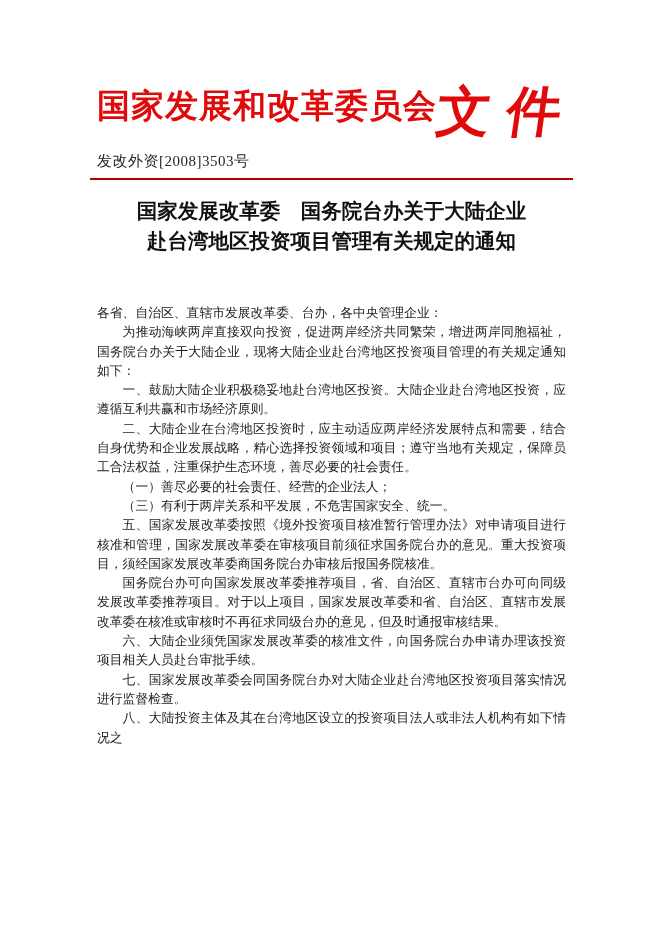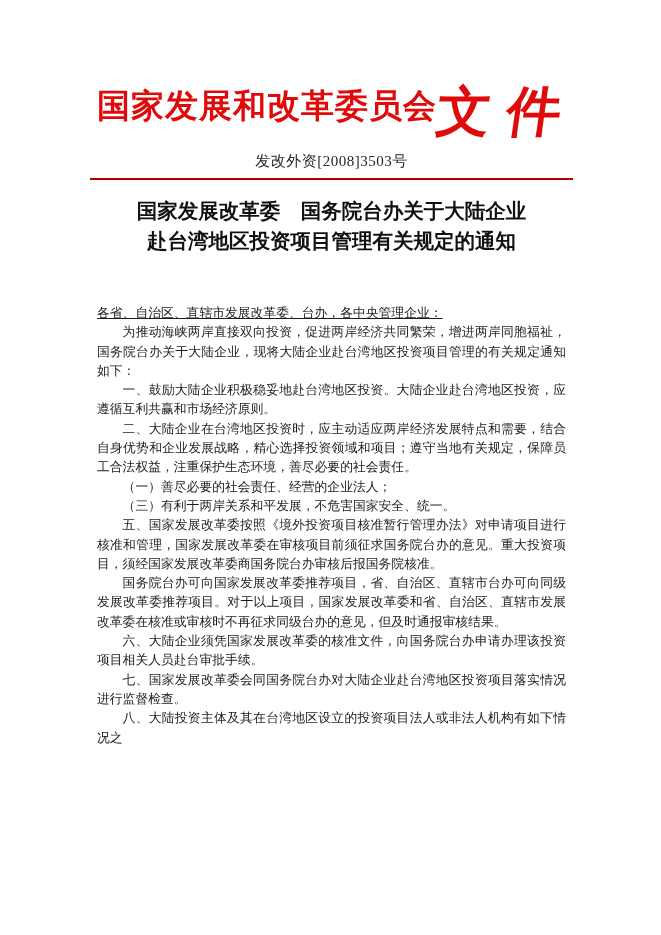--- a/index.html
+++ b/index.html
@@ -47,21 +47,21 @@
     font-weight: bold;
     color: var(--red);
     letter-spacing: 16px;
     white-space: nowrap;
     transform: skewX(-8deg);
     margin-top: 14px;
     margin-right: -6px;
   }
   .doc-number {
     margin-top: 3px;
-    text-align: center;
+    text-align: left;
     font-size: 15px;
     color: #262626;
     letter-spacing: 0.5px;
   }
   .red-rule {
     margin: 7px -7px 0 -7px;
     height: 0;
     border-top: 2px solid var(--rule);
   }
   
@@ -75,21 +75,21 @@
   }
   
   .doc-body {
     margin-top: 48px;
     font-size: 12.8px;
     line-height: 19.3px;
     text-align: justify;
     color: var(--ink);
   }
   .doc-body p { text-indent: 2em; }
-  .doc-body p.no-indent { text-indent: 0; text-decoration: underline; }
+  .doc-body p.no-indent { text-indent: 0; }
 </style>
 </head>
 <body>
 
 <div class="page">
 
   <div class="letterhead">
     <div class="agency-names">
       <div class="agency-line">国家发展和改革委员会</div>
     </div>

